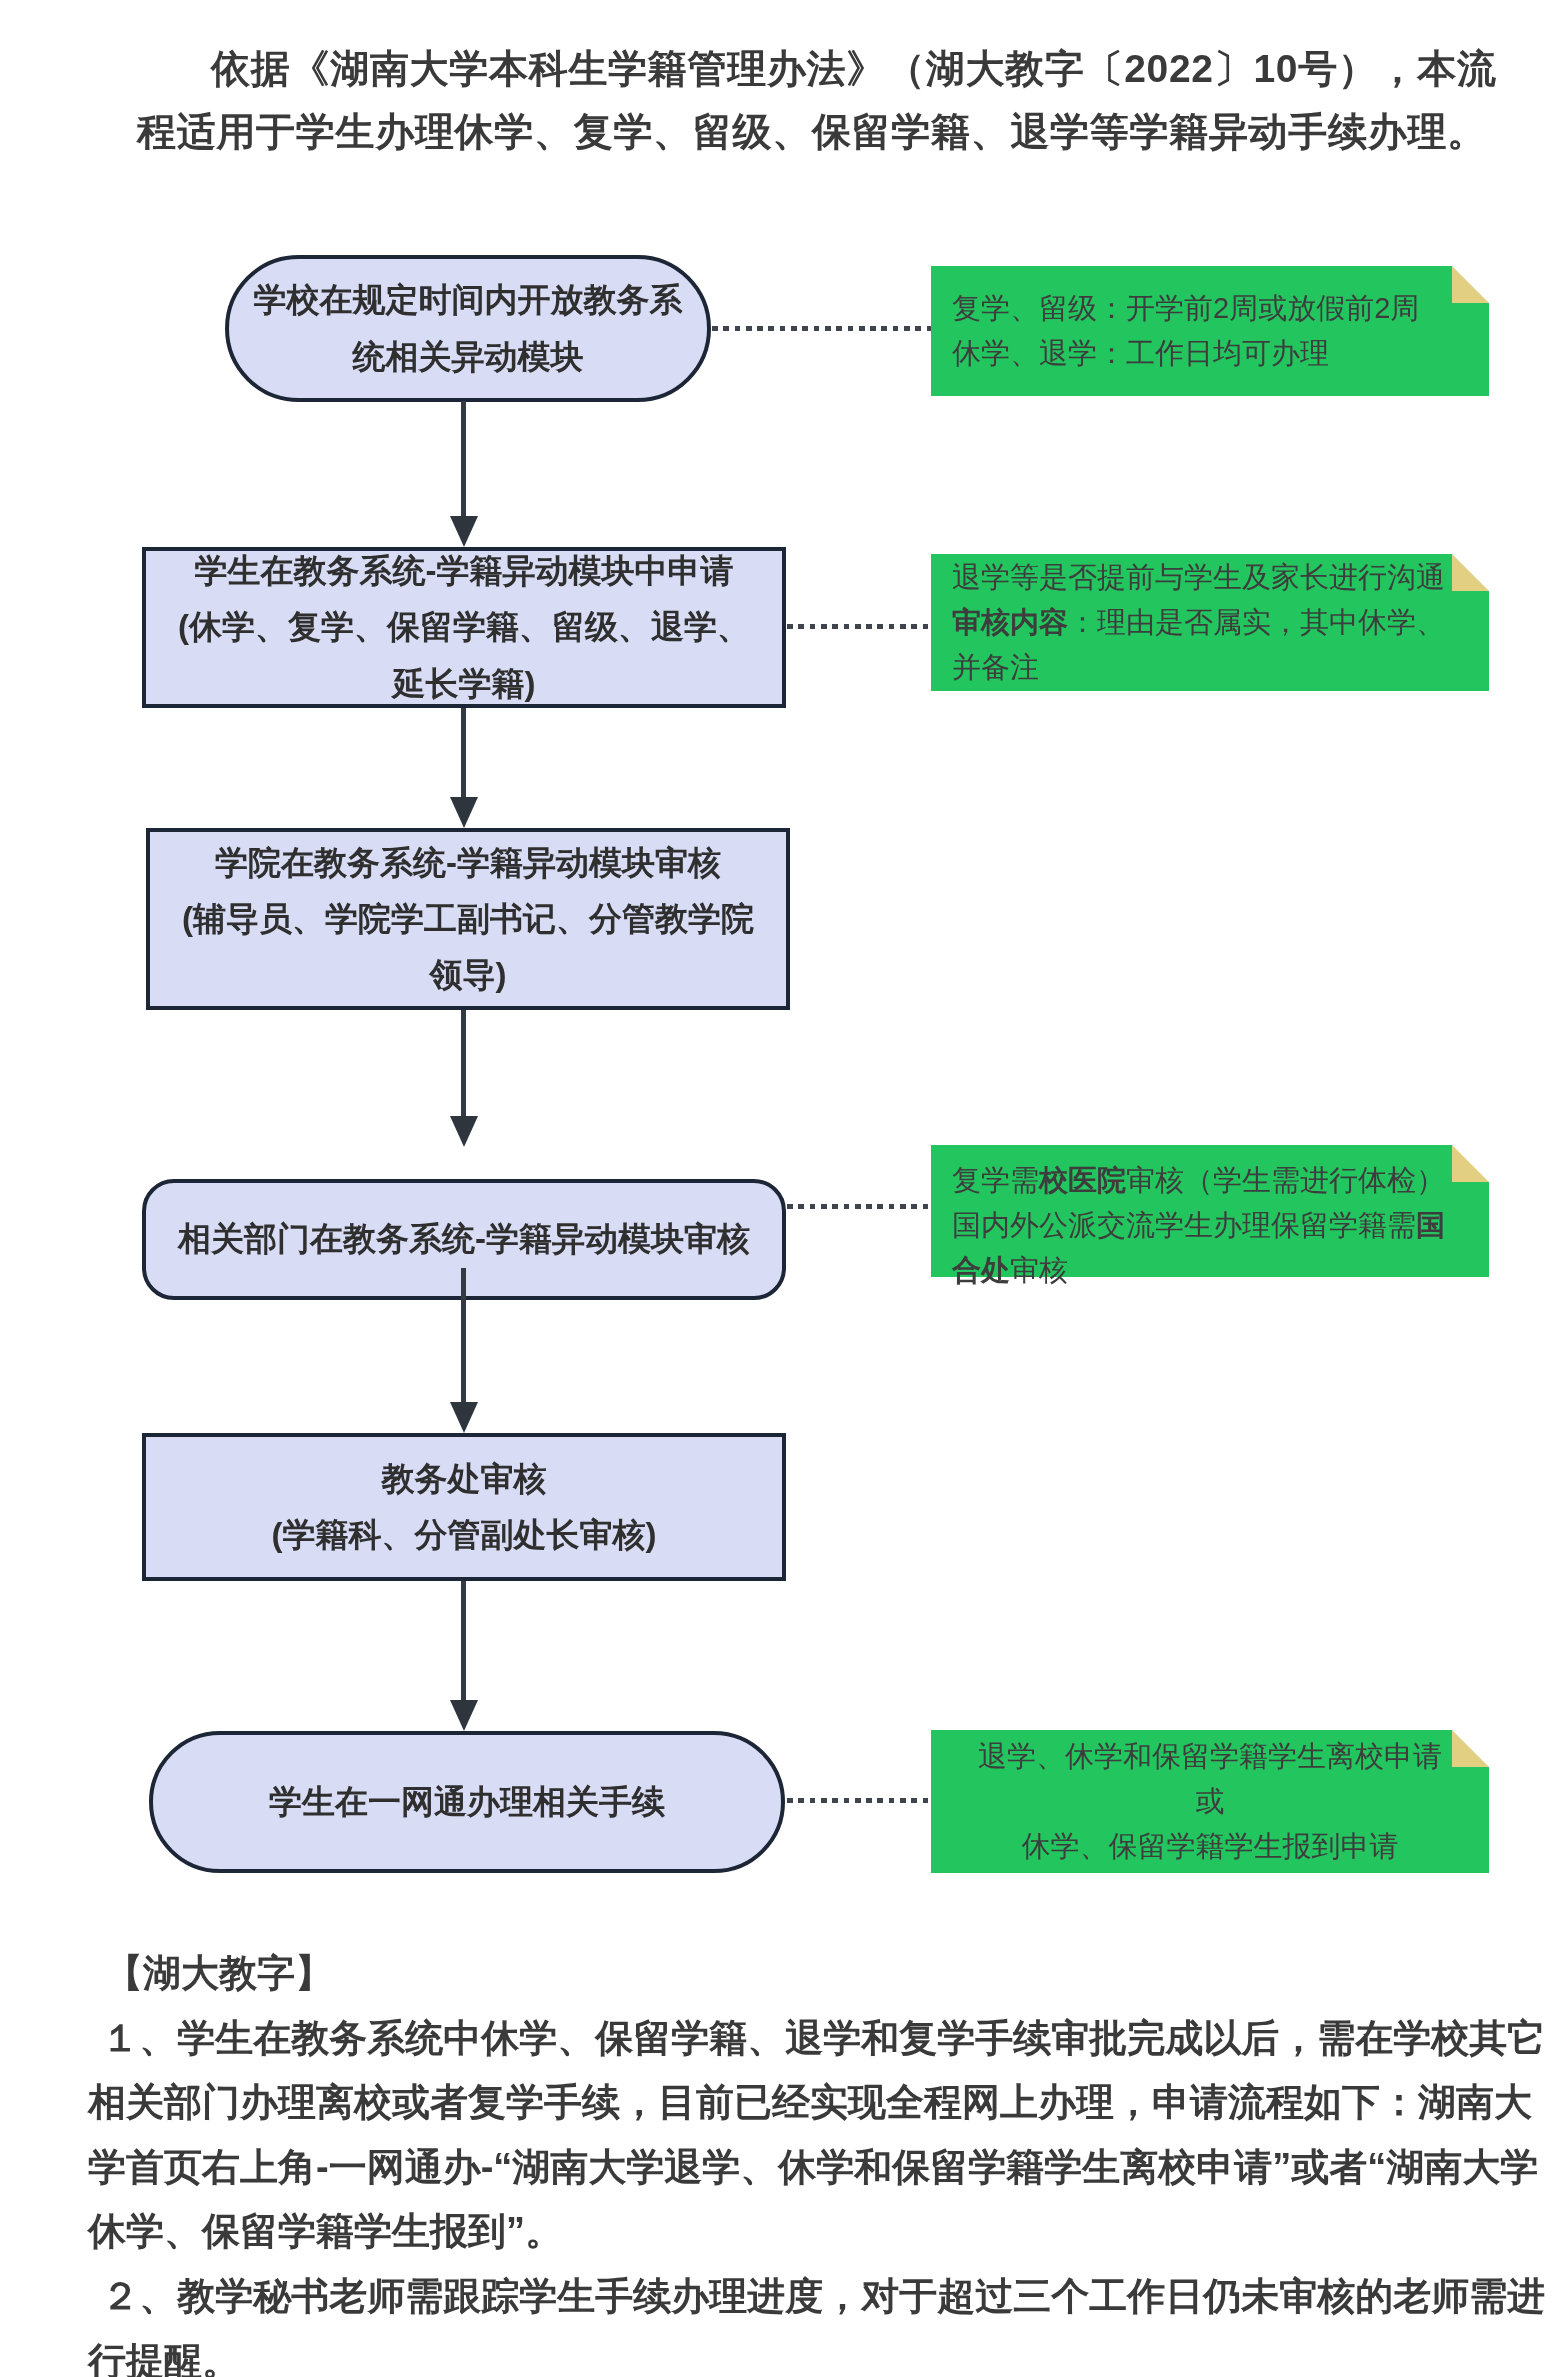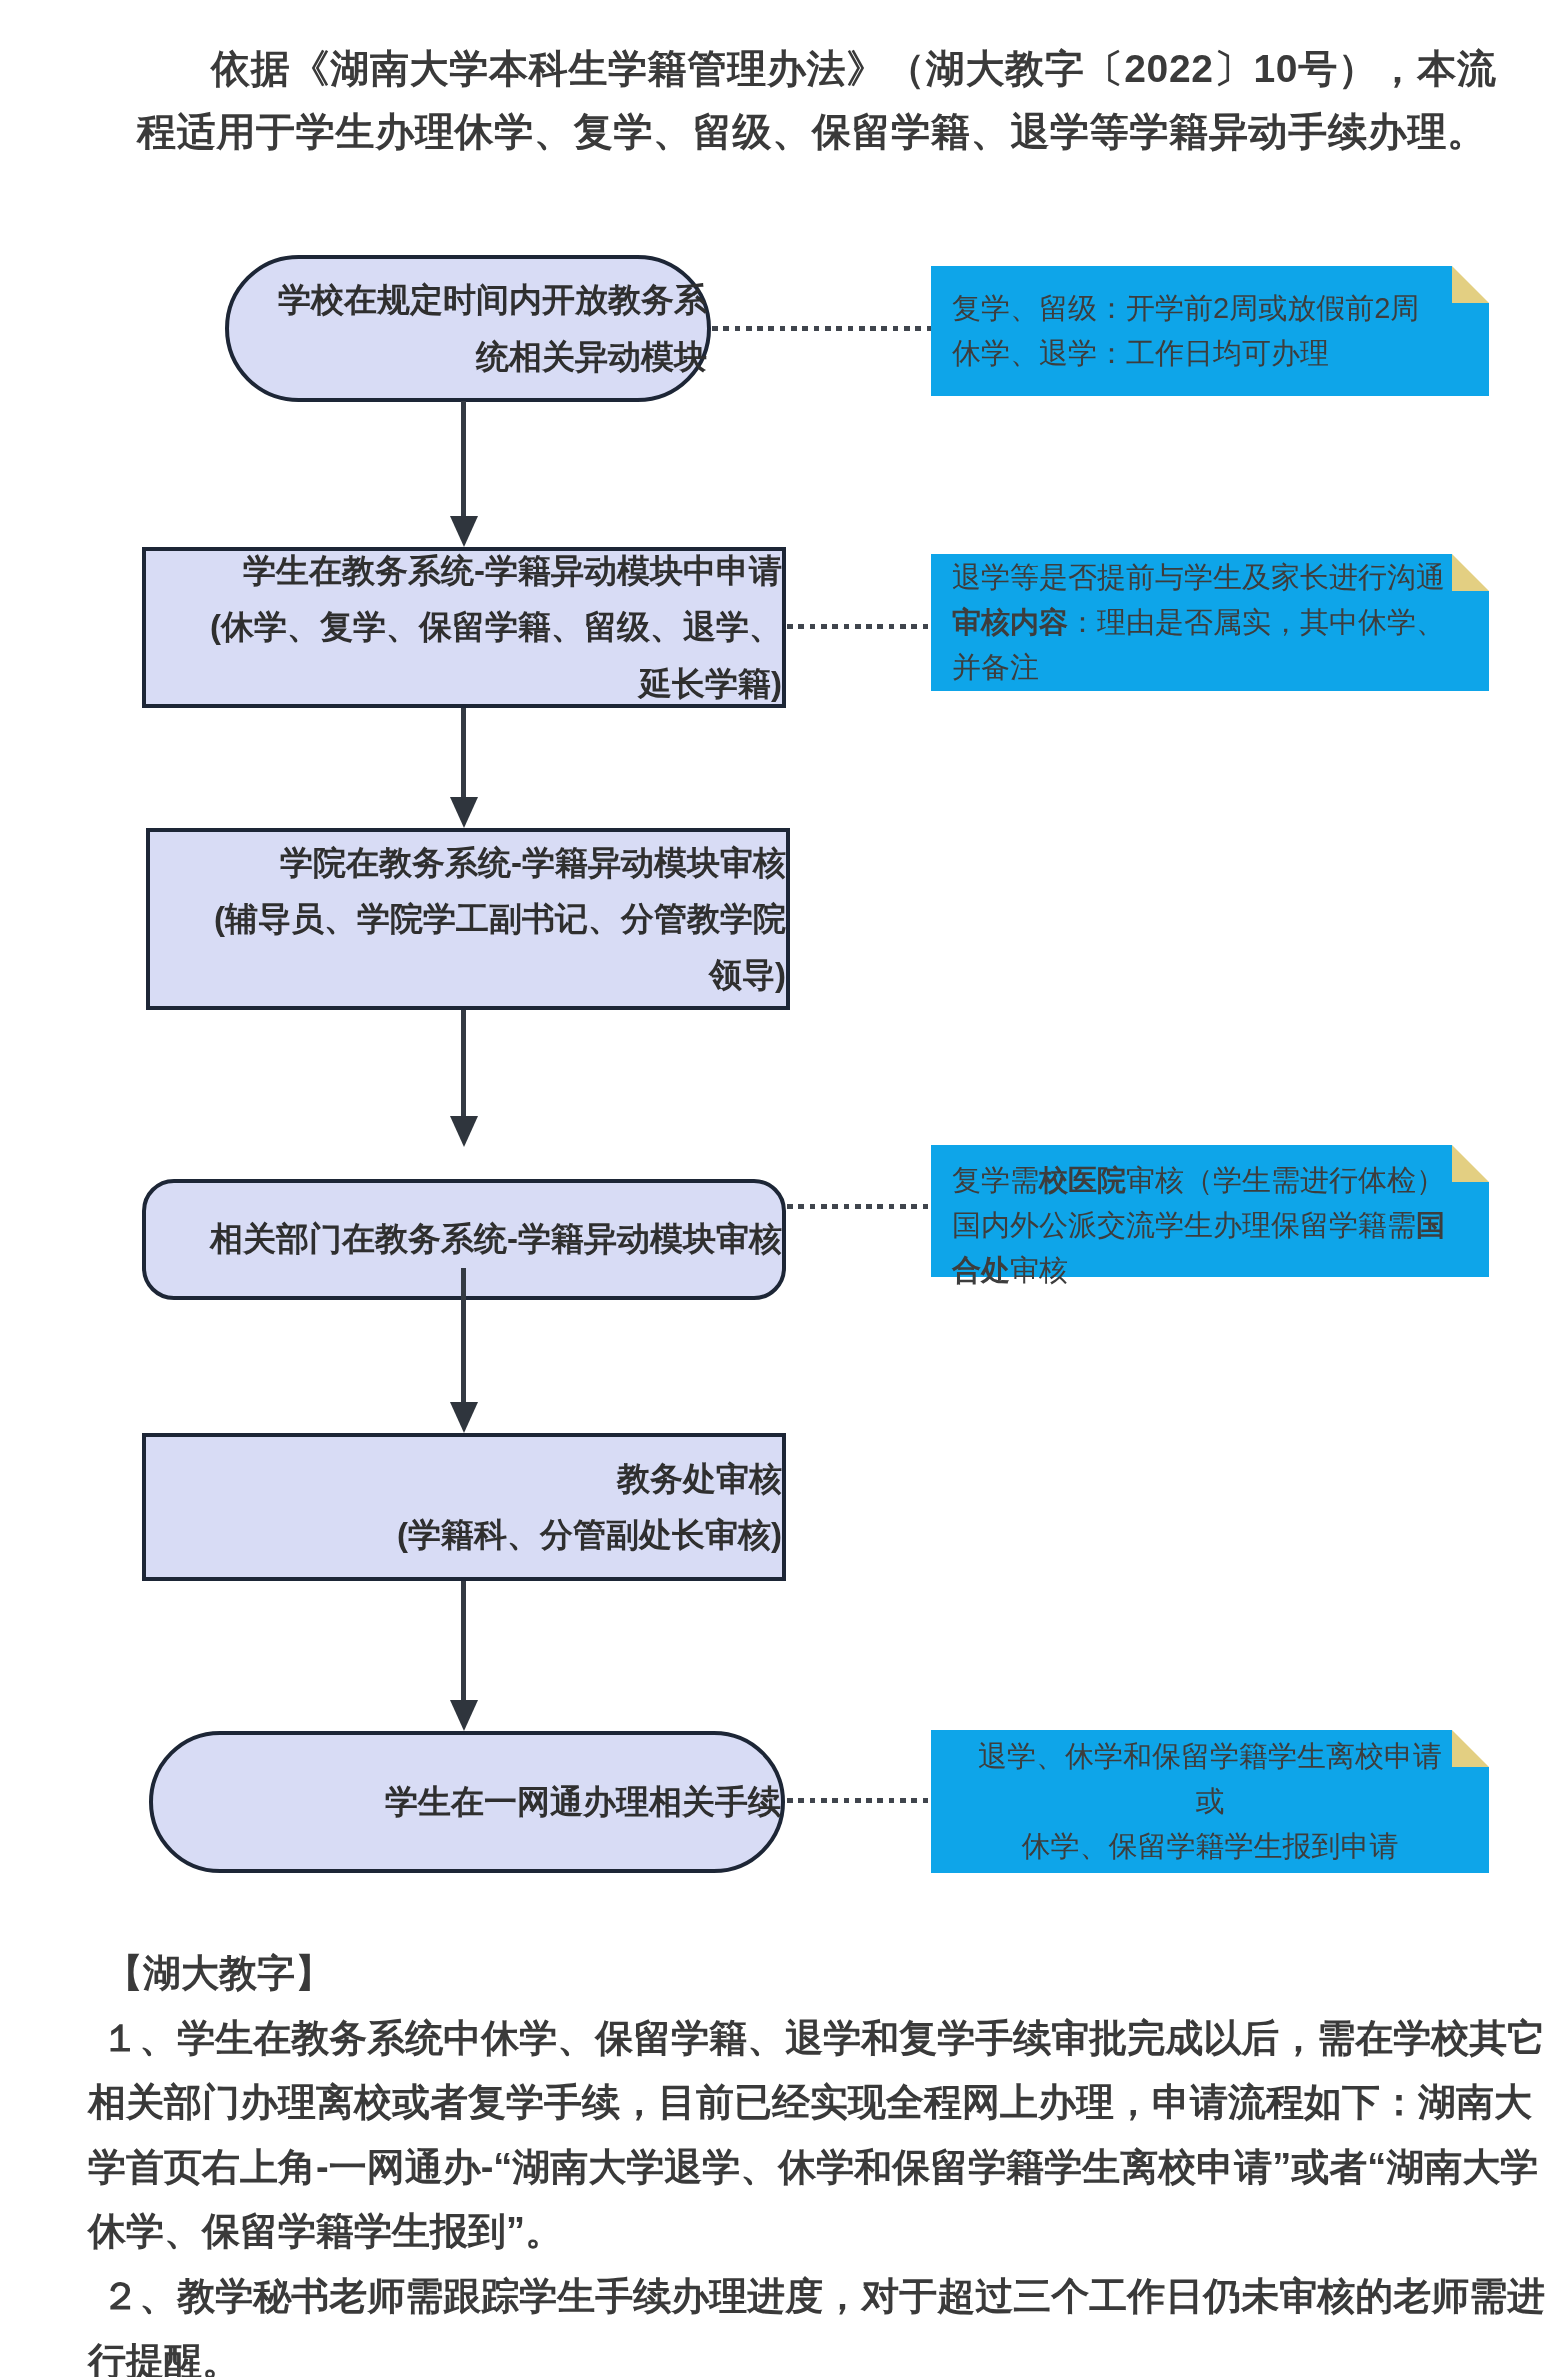--- a/index.html
+++ b/index.html
@@ -11,21 +11,21 @@
   }
   .header{
     position:absolute; left:91px; top:37px; width:1377px;
     font-size:39px; font-weight:bold; line-height:1.62; color:#3a3a3a;
     text-indent:1.9em; letter-spacing:0.7px;
   }
   
   .box{
     position:absolute; box-sizing:border-box;
     background:#d8dcf5; border:4.2px solid #1d2636;
-    display:flex; flex-direction:column; justify-content:center; align-items:flex-end;
+    display:flex; flex-direction:column; justify-content:center; align-items:center;
     text-align:center; font-weight:bold; color:#2f2f2f;
     font-size:33px; line-height:1.7;
   }
   .box .line{white-space:nowrap;}
   .stadium{border-radius:85px;}
   
   .arrow{position:absolute; width:31px; display:flex; flex-direction:column; align-items:center;}
   .arrow .shaft{width:4.2px; background:#343a43; flex:1;}
   .arrow .head{
     width:0; height:0;
@@ -33,21 +33,21 @@
     border-top:31px solid #2f353d;
   }
   
   .connector{
     position:absolute; height:5px;
     background:repeating-linear-gradient(to right,#40454d 0 5.7px,transparent 5.7px 11.3px);
   }
   
   .note{
     position:absolute; left:885px; width:558px; box-sizing:border-box;
-    background:#0ea5e9; color:#3d3d3d; font-size:29px; line-height:1.56;
+    background:#22c55e; color:#3d3d3d; font-size:29px; line-height:1.56;
     padding:12.7px 21px; display:flex; flex-direction:column; justify-content:center;
   }
   .note .fold{
     position:absolute; top:0; right:0; width:0; height:0;
     border-bottom:37px solid #e3cf82; border-right:37px solid #ffffff;
   }
   .note .nline{white-space:nowrap;}
   .note-center{align-items:center; text-align:right;}
   .seg-b{font-weight:bold;}
   

